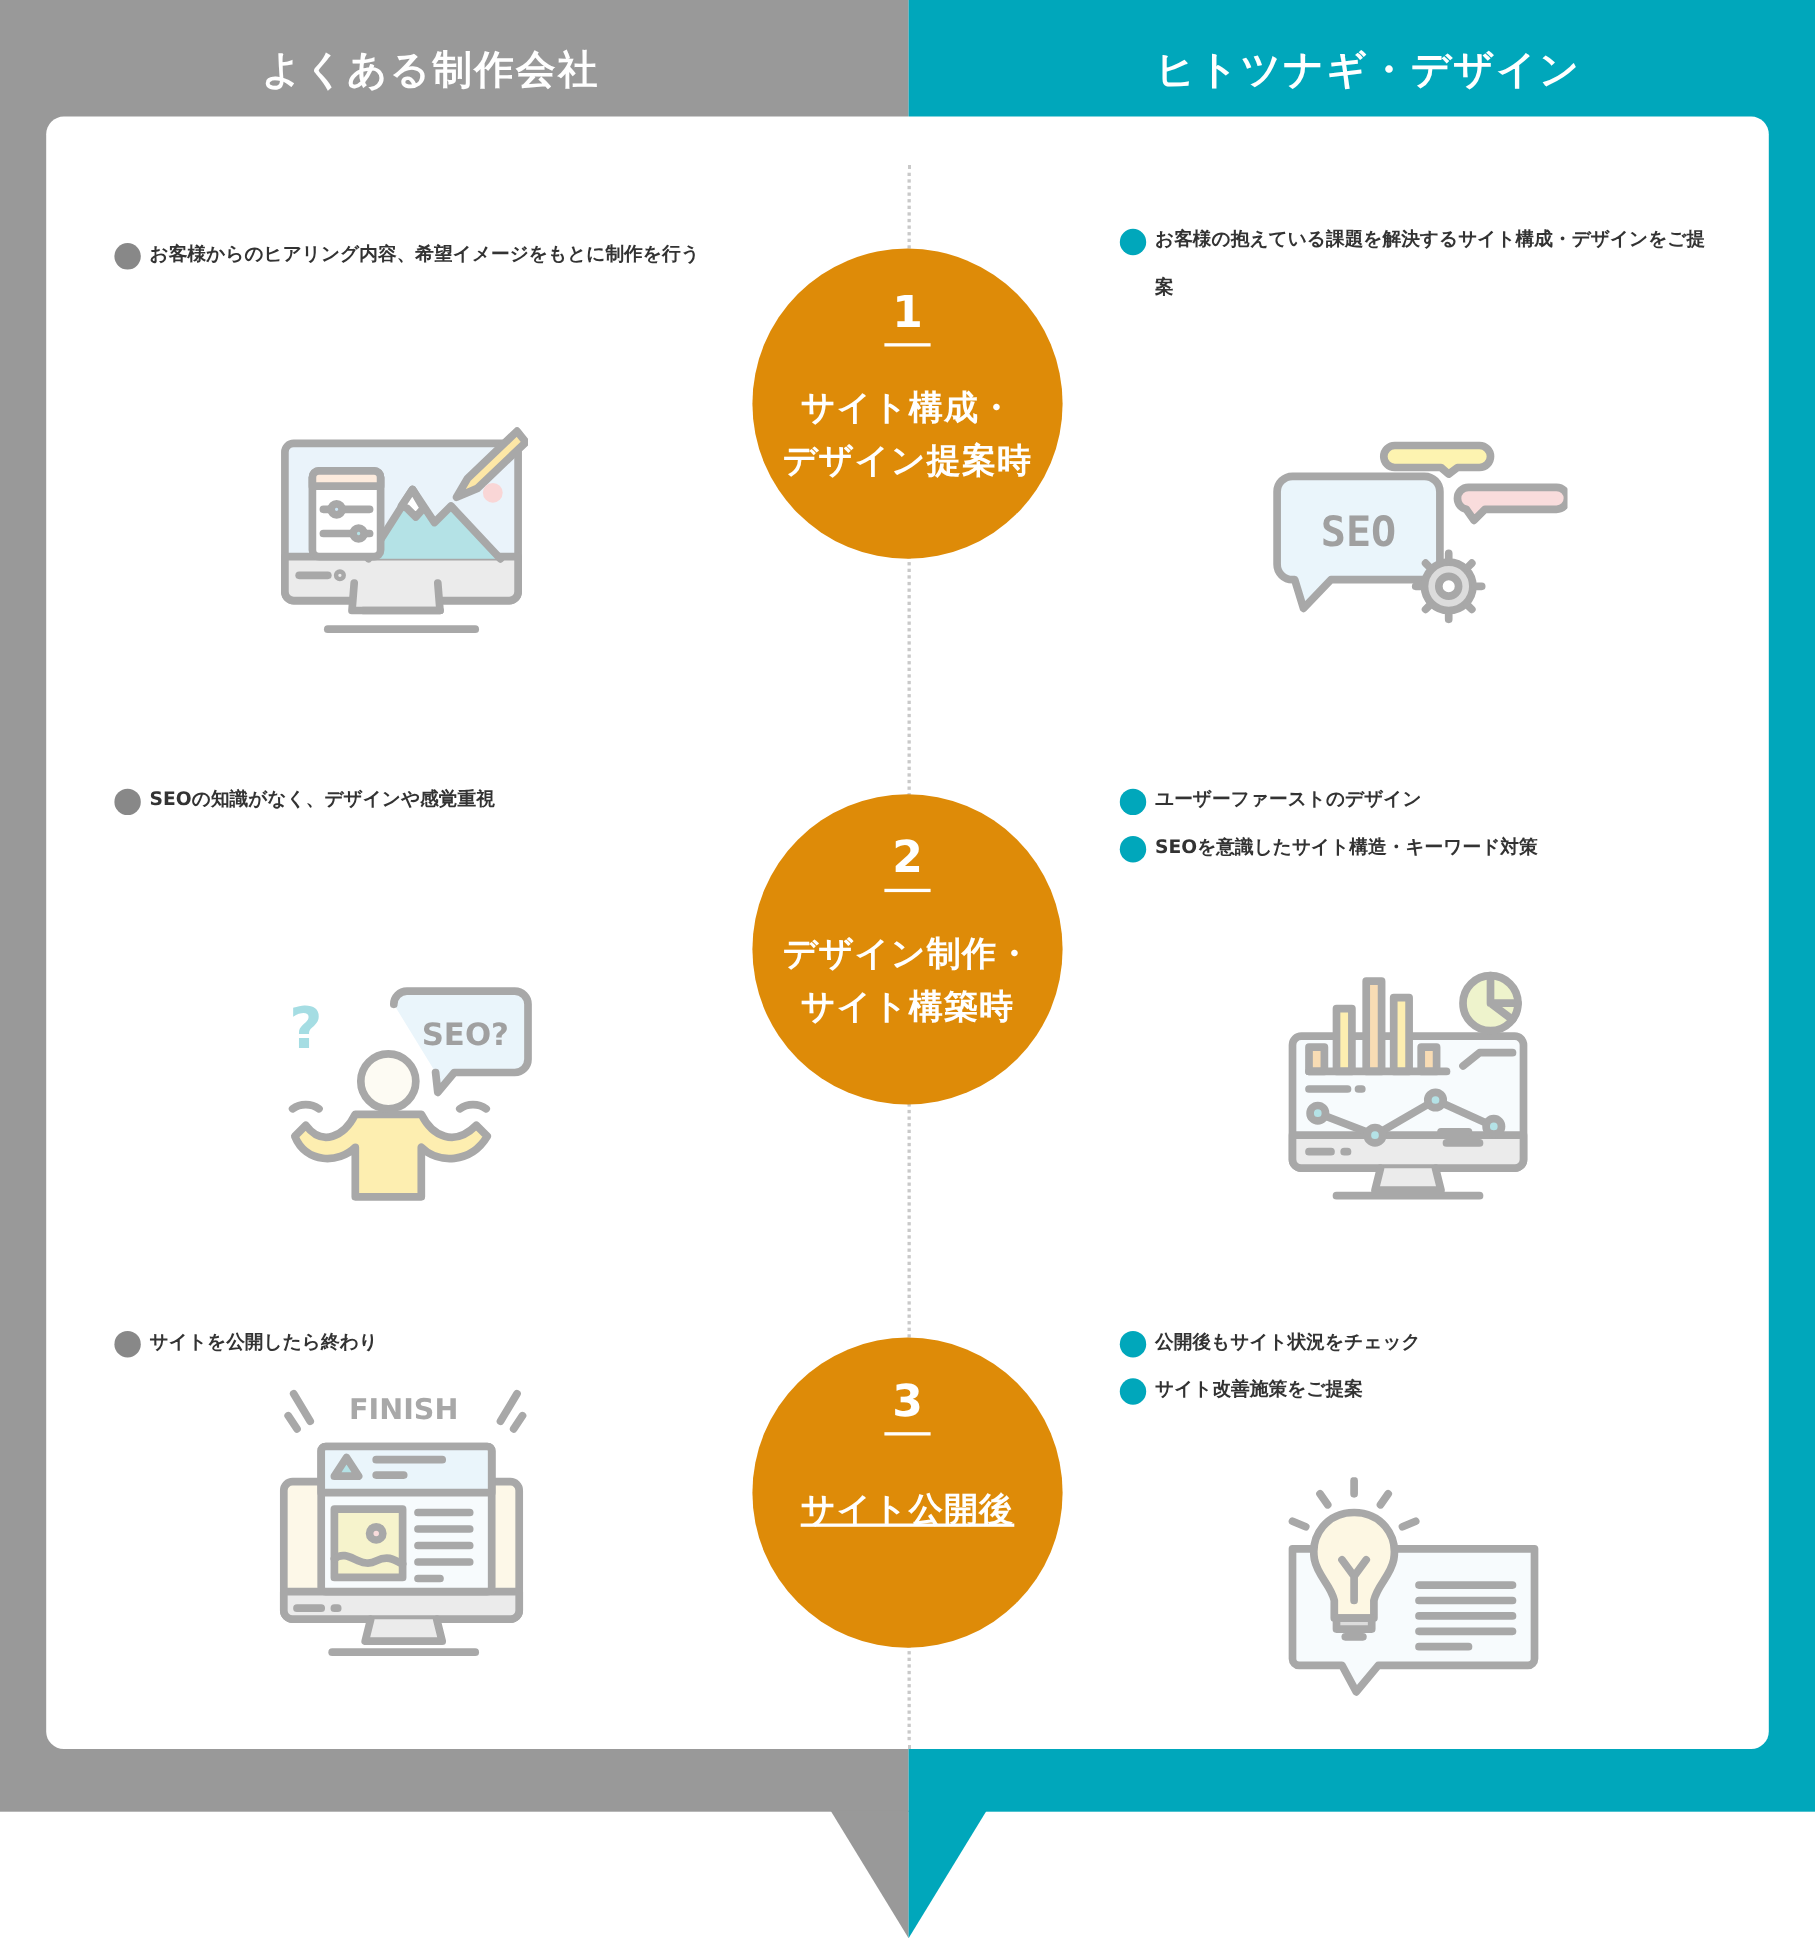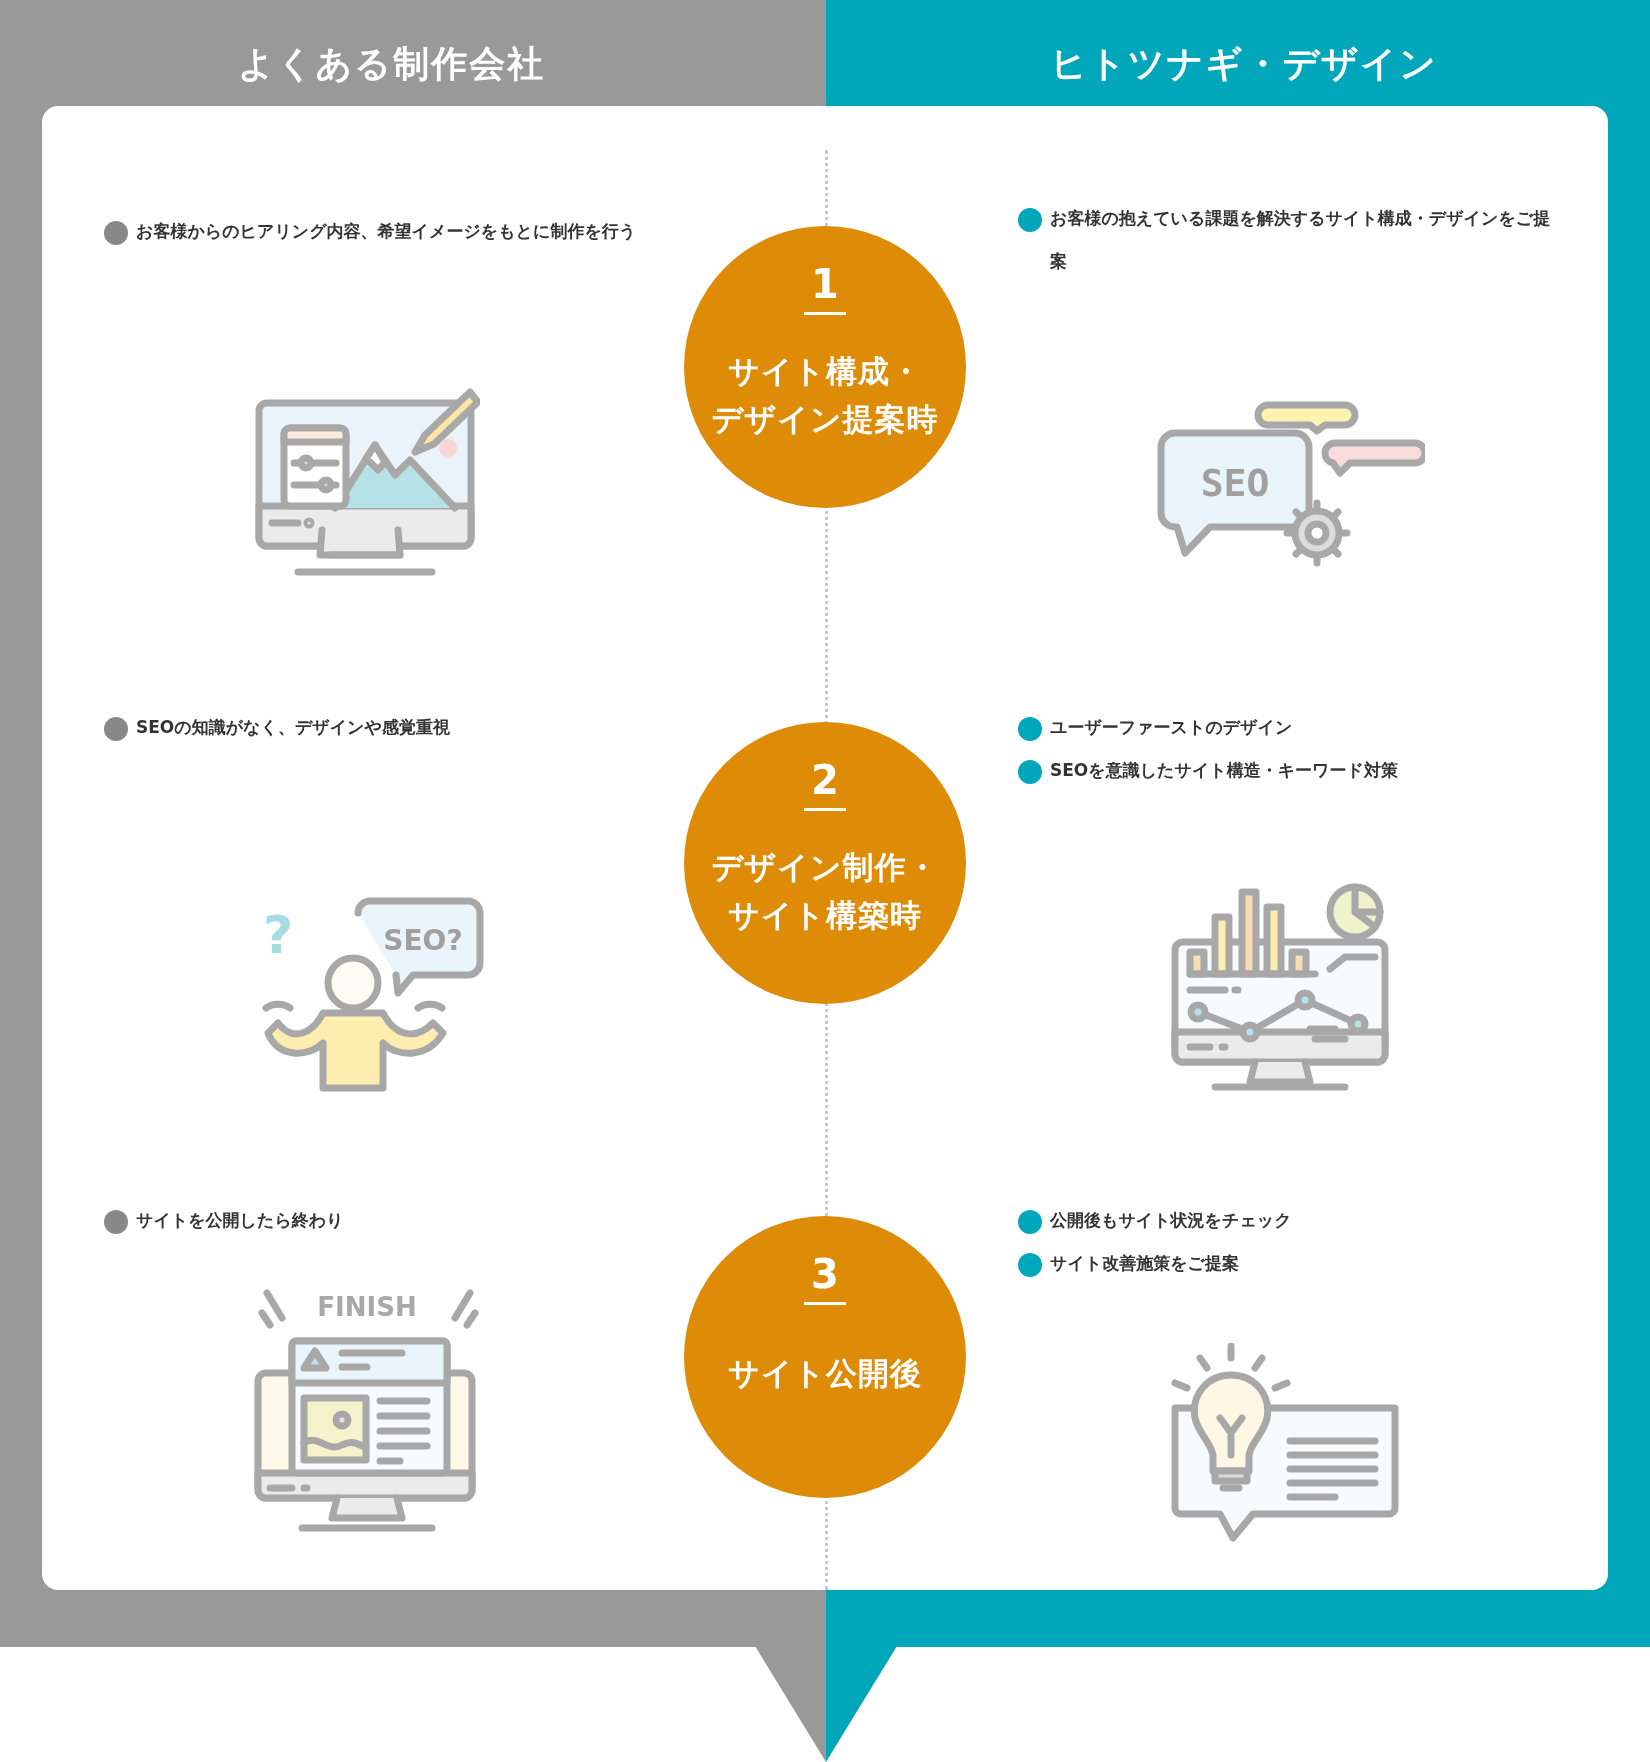--- a/index.html
+++ b/index.html
@@ -15,21 +15,21 @@
   .col-title.right { left: 826px; width: 836px; }
 
   .card { position: absolute; left: 42px; top: 106px; width: 1566px; height: 1484px; background: #ffffff; border-radius: 16px; }
 
   .center-line { position: absolute; left: 825px; top: 150px; height: 1440px; width: 0; border-left: 3px dotted #c9c9c9; }
 
   .circle { position: absolute; left: 684px; width: 282px; height: 282px; border-radius: 50%; background: #de8b08; color: #fff; text-align: center; font-weight: bold; }
   .circle .num { display: block; font-size: 40px; line-height: 44px; margin-top: 36px; }
   .circle .bar { display: block; width: 42px; height: 3px; background: #fff; margin: 6px auto 0; }
   .circle .label { display: block; font-size: 31px; line-height: 48px; margin-top: 32px; letter-spacing: 1px; }
-  .circle .label.single { margin-top: 44px; }
+  .circle .label.single { margin-top: 44px; text-decoration: underline; }
 
   .points { position: absolute; list-style: none; }
   .points li { position: relative; padding-left: 32px; font-size: 17px; font-weight: bold; color: #333333; line-height: 43px; }
   .points li .dot { position: absolute; left: 0; top: 11px; width: 24px; height: 24px; border-radius: 50%; }
   .points.left li .dot { background: #888888; }
   .points.right li .dot { background: #00a7bb; }
   .points.left { left: 104px; width: 540px; }
   .points.right { left: 1018px; width: 540px; }
 
   .illus { position: absolute; }
@@ -163,21 +163,21 @@
 </div>
 
 <ul class="points left" style="top:1199px;">
   <li><span class="dot"></span><span>サイトを公開したら終わり</span></li>
 </ul>
 <ul class="points right" style="top:1199px;">
   <li><span class="dot"></span><span>公開後もサイト状況をチェック</span></li>
   <li><span class="dot"></span><span>サイト改善施策をご提案</span></li>
 </ul>
 
-<div class="illus" style="left:252px; top:1283px;">
+<div class="illus" style="left:252px; top:1257px;">
   <svg width="230" height="255" viewBox="0 0 230 255">
     <g fill="none" stroke="#a8a8a8" stroke-width="7" stroke-linecap="round" stroke-linejoin="round">
       <path d="M15 10 L30 35 M10 30 L18 42 M218 10 L203 35 M223 30 L215 42"></path>
       <rect x="6" y="90" width="214" height="125" rx="8" fill="#fdf8e8"></rect>
       <path d="M6 190 H220 V207 a8 8 0 0 1 -8 8 H14 a8 8 0 0 1 -8 -8 Z" fill="#ebebeb"></path>
       <path d="M85 215 L80 235 H150 L145 215" fill="#ebebeb"></path>
       <path d="M50 245 H180"></path>
       <path d="M18 205 H40 M52 205 H55"></path>
       <rect x="40" y="58" width="155" height="132" rx="4" fill="#f7fbfd"></rect>
       <path d="M40 62 a4 4 0 0 1 4 -4 H191 a4 4 0 0 1 4 4 V100 H40 Z" fill="#eaf5fb"></path>

